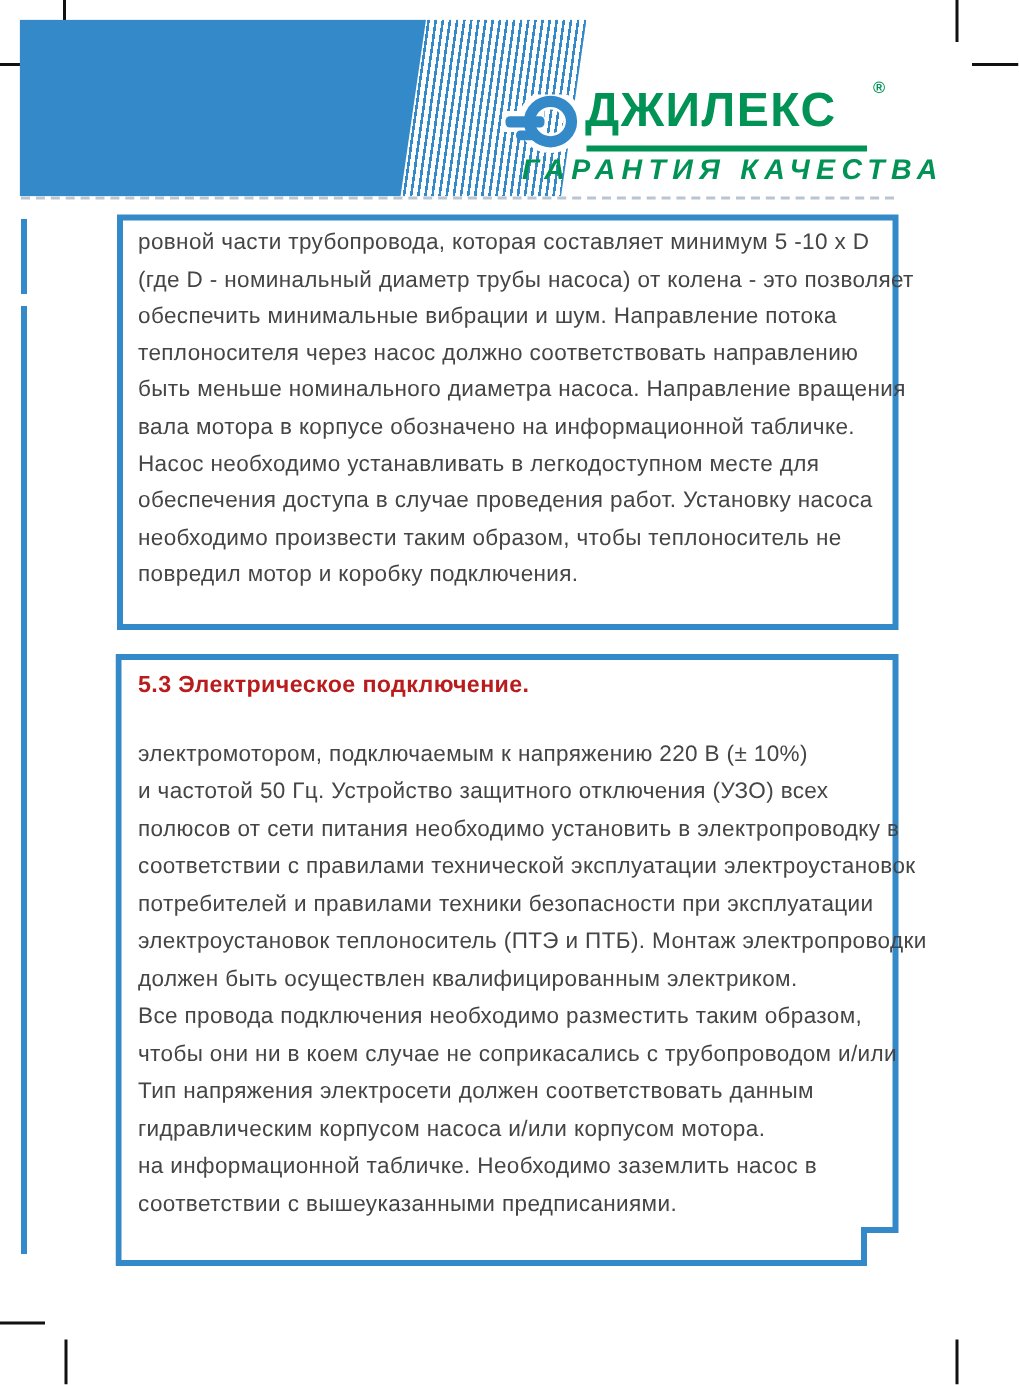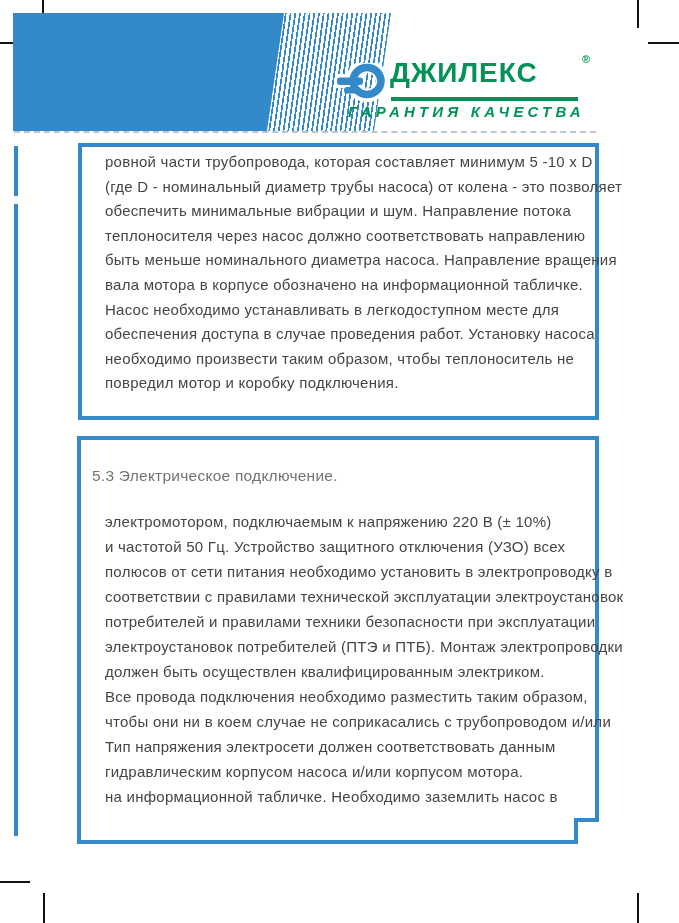--- a/index.html
+++ b/index.html
@@ -32,35 +32,35 @@
     position:absolute;left:14px;top:131px;width:582px;height:0;
     border-top:2px dashed #b9c6d1;
   }
 
   
   .logo{position:absolute;left:333px;top:53px;width:270px;height:64px;}
   .logo-icon{position:absolute;left:2px;top:10px;}
   .logo-word{
     position:absolute;left:57px;top:4px;
     color:var(--green);
-    font-size:28px;font-weight:bold;letter-spacing:1px;
+    font-size:32px;font-weight:bold;letter-spacing:1px;
     font-stretch:condensed;line-height:32px;white-space:nowrap;
   }
   .logo-reg{
     position:absolute;left:249px;top:0px;
     color:var(--green);font-size:11px;font-weight:bold;
   }
   .logo-underline{
     position:absolute;left:58px;top:44px;width:187px;height:3.5px;
     background:var(--green);
   }
   .logo-tagline{
     position:absolute;left:15px;top:50px;width:240px;
     color:var(--green);
-    font-size:15px;font-weight:bold;font-style:italic;
+    font-size:19px;font-weight:bold;font-style:italic;
     letter-spacing:4.2px;white-space:nowrap;
   }
 
   
   .spine{position:absolute;left:14px;width:4px;background:var(--blue);}
 
   
   .box1{
     position:absolute;left:78px;top:143px;width:513px;height:269px;
     background:#fff;border:4px solid var(--blue);
@@ -68,25 +68,24 @@
   .box2-svg{position:absolute;left:77px;top:436px;}
   .box-text{
     position:absolute;
     color:#454545;
     font-size:15px;line-height:24.6px;letter-spacing:0.25px;
     white-space:nowrap;
   }
   .box1-text{left:92px;top:150px;width:495px;}
   .box2-text{left:92px;top:444px;width:495px;line-height:25px;}
   .box2-heading{
-    font-weight:normal;font-size:15.5px;color:#737373;
+    font-weight:bold;font-size:15.5px;color:#b91c1c;
     margin-bottom:21px;
-    margin-top:19px;
   }
-  .line{height:inherit;margin-left:13px;}
+  .line{height:inherit;}
 
   :root{
     --blue:#3489C8;
     --green:#009355;
   }
 </style>
 </head>
 <body>
 
 <div class="page">
@@ -139,22 +138,23 @@
   <svg class="box2-svg" width="524" height="410" viewBox="0 0 524 410">
     <path d="M2,2 L520,2 L520,384 L499,384 L499,406 L2,406 Z" fill="#ffffff" stroke="#3489C8" stroke-width="4"></path>
   </svg>
   <div class="box-text box2-text">
     <div class="box2-heading">5.3 Электрическое подключение.</div>
     <div class="line">электромотором, подключаемым к напряжению 220 В (± 10%)</div>
     <div class="line">и частотой 50 Гц. Устройство защитного отключения (УЗО) всех</div>
     <div class="line">полюсов от сети питания необходимо установить в электропроводку в</div>
     <div class="line">соответствии с правилами технической эксплуатации электроустановок</div>
     <div class="line">потребителей и правилами техники безопасности при эксплуатации</div>
-    <div class="line">электроустановок потребителей (ПТЭ и ПТБ). Монтаж электропроводки</div>
+    <div class="line">электроустановок теплоноситель (ПТЭ и ПТБ). Монтаж электропроводки</div>
     <div class="line">должен быть осуществлен квалифицированным электриком.</div>
     <div class="line">Все провода подключения необходимо разместить таким образом,</div>
     <div class="line">чтобы они ни в коем случае не соприкасались с трубопроводом и/или</div>
     <div class="line">Тип напряжения электросети должен соответствовать данным</div>
     <div class="line">гидравлическим корпусом насоса и/или корпусом мотора.</div>
     <div class="line">на информационной табличке. Необходимо заземлить насос в</div>
+    <div class="line">соответствии с вышеуказанными предписаниями.</div>
   </div>
 
 </div>
 
 </body></html>

